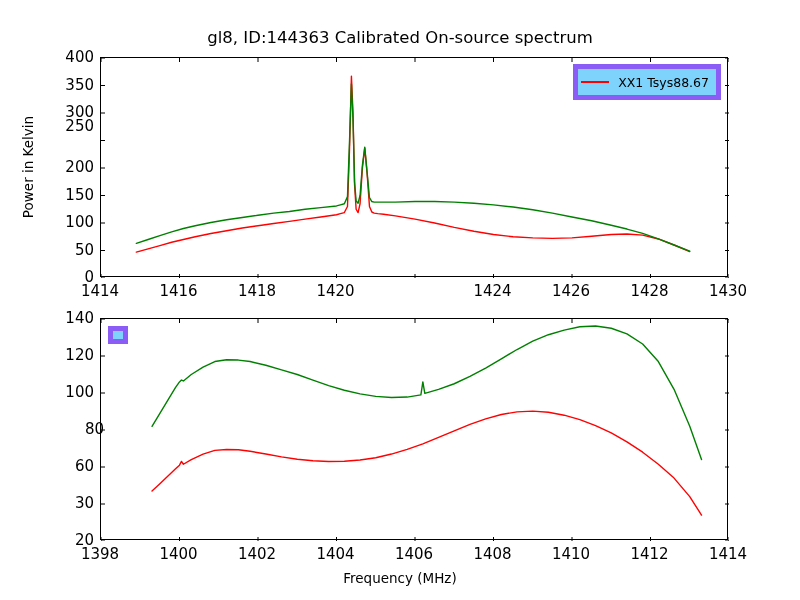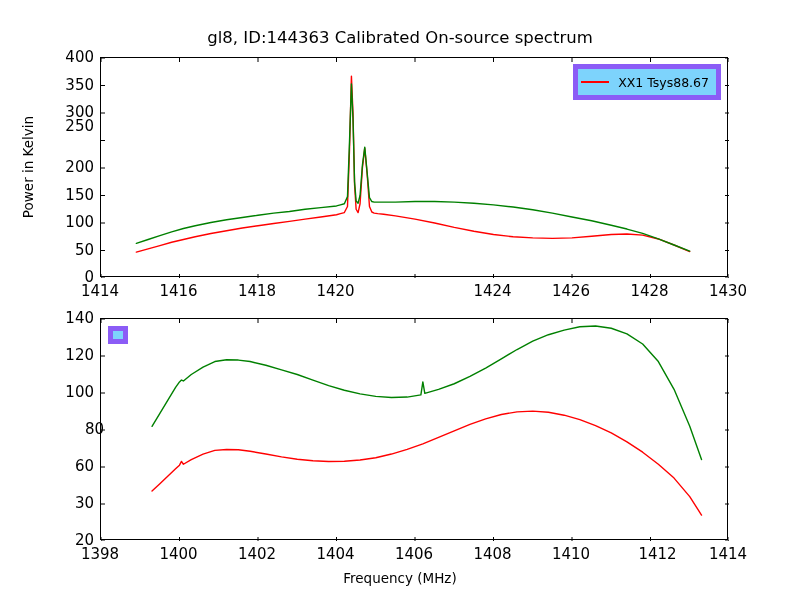--- a/index.html
+++ b/index.html
@@ -250,21 +250,21 @@
   </div>
 
   <div id="ticks-bottom">
       <div class="tick-label xtick-label" style="left: 100px; top: 545px;">1398</div>
       <div class="tick-label xtick-label" style="left: 178.5px; top: 545px;">1400</div>
       <div class="tick-label xtick-label" style="left: 257px; top: 545px;">1402</div>
       <div class="tick-label xtick-label" style="left: 335.5px; top: 545px;">1404</div>
       <div class="tick-label xtick-label" style="left: 414px; top: 545px;">1406</div>
       <div class="tick-label xtick-label" style="left: 492.5px; top: 545px;">1408</div>
       <div class="tick-label xtick-label" style="left: 571px; top: 545px;">1410</div>
-      <div class="tick-label xtick-label" style="left: 649.5px; top: 545px; margin-left: 8px;">1412</div>
+      <div class="tick-label xtick-label" style="left: 649.5px; top: 545px;">1412</div>
       <div class="tick-label xtick-label" style="left: 728px; top: 545px;">1414</div>
       <div class="tick-label ytick-label" style="left: 44px; width: 50px; top: 540px;">20</div>
       <div class="tick-label ytick-label" style="left: 44px; width: 50px; top: 503px;">30</div>
       <div class="tick-label ytick-label" style="left: 44px; width: 50px; top: 466px;">60</div>
       <div class="tick-label ytick-label" style="left: 54px; width: 50px; top: 429px;">80</div>
       <div class="tick-label ytick-label" style="left: 44px; width: 50px; top: 392px;">100</div>
       <div class="tick-label ytick-label" style="left: 44px; width: 50px; top: 355px;">120</div>
       <div class="tick-label ytick-label" style="left: 44px; width: 50px; top: 318px;">140</div>
     </div>
 

